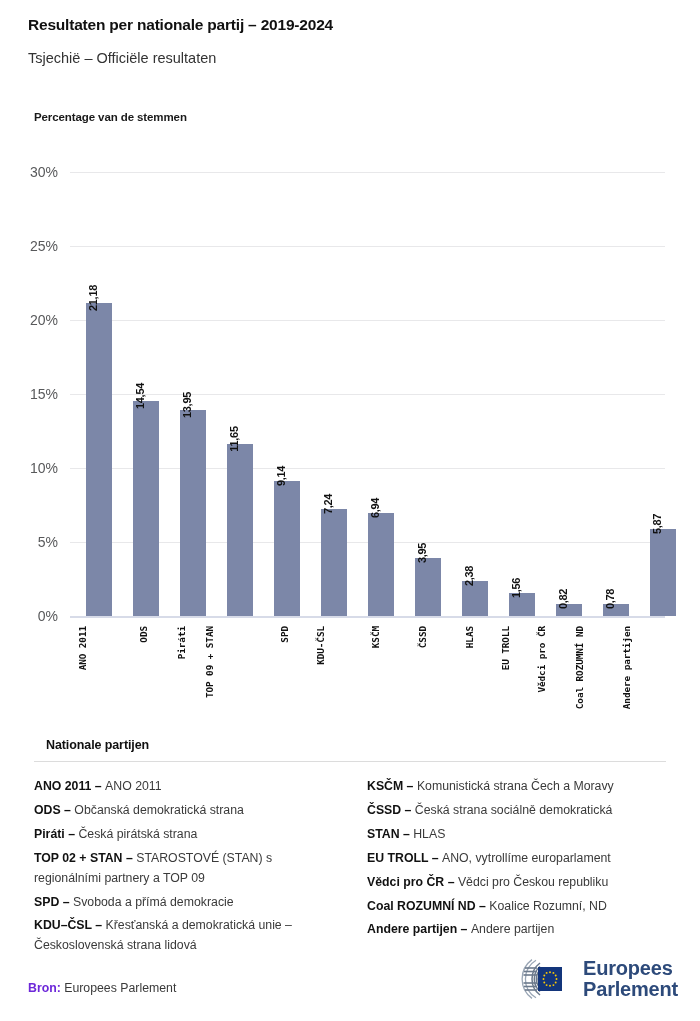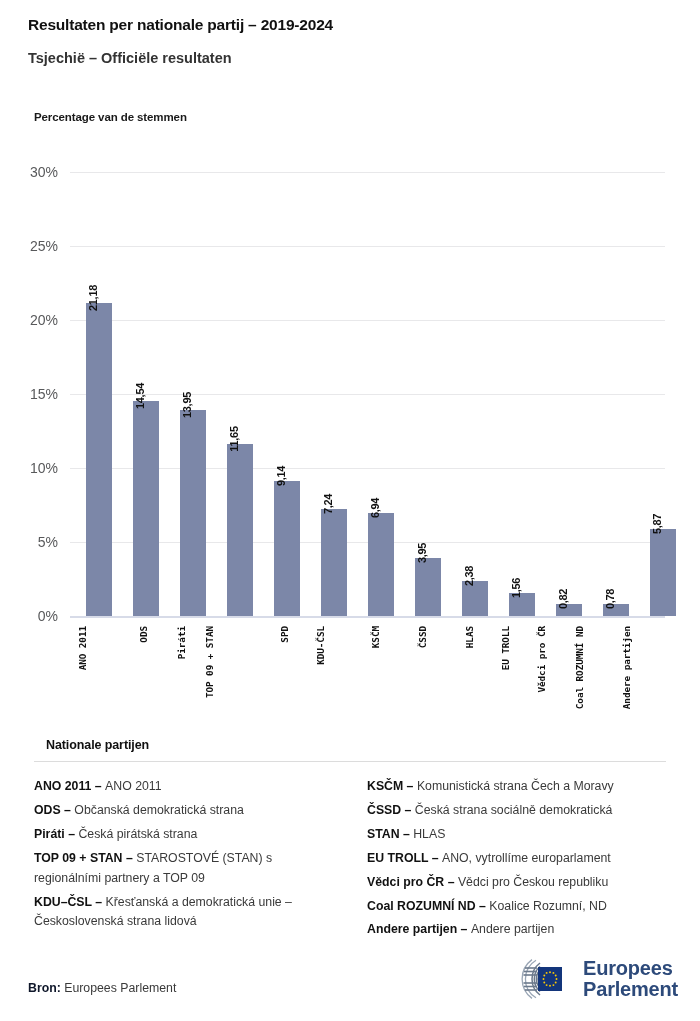--- a/index.html
+++ b/index.html
@@ -30,21 +30,21 @@
   .title {
     font-size: 15.5px;
     font-weight: bold;
     letter-spacing: -0.2px;
     color: #111111;
     margin: 0;
     line-height: 1.2;
   }
   .subtitle {
     font-size: 14.5px;
-    font-weight: bold;
+    font-weight: normal;
     color: #333333;
     margin: 15px 0 0 0;
     line-height: 1.2;
   }
   .axis-title {
     position: absolute;
     left: 34px;
     top: 103px;
     font-size: 11.5px;
     font-weight: bold;
@@ -183,21 +183,21 @@
     height: 52px;
   }
   .source {
     position: absolute;
     left: 0;
     bottom: 12px;
     font-size: 12.3px;
     color: #3a3a3a;
   }
   .source b {
-    color: #0f172a;
+    color: #6d28d9;
     font-weight: bold;
   }
   .ep-logo {
     position: absolute;
     right: 0;
     bottom: 6px;
     display: flex;
     align-items: center;
     gap: 9px;
   }
@@ -319,21 +319,22 @@
   </div>
 
   <div class="legend">
     <div class="legend-title">Nationale partijen</div>
     <div class="legend-rule"></div>
     <div class="legend-cols" id="legend-cols">
         <div class="legend-col">
           <div class="legend-item"><b>ANO 2011 – </b><span>ANO 2011</span></div>
           <div class="legend-item"><b>ODS – </b><span>Občanská demokratická strana</span></div>
           <div class="legend-item"><b>Piráti – </b><span>Česká pirátská strana</span></div>
-          <div class="legend-item"><b>TOP 09 + STAN – </b><span>STAROSTOVÉ (STAN) s regionálními partnery a TOP 09</span></div>
+          <div class="legend-item"><b>TOP 02 + STAN – </b><span>STAROSTOVÉ (STAN) s regionálními partnery a TOP 09</span></div>
+          <div class="legend-item"><b>SPD – </b><span>Svoboda a přímá demokracie</span></div>
           <div class="legend-item"><b>KDU–ČSL – </b><span>Křesťanská a demokratická unie – Československá strana lidová</span></div>
         </div>
         <div class="legend-col">
           <div class="legend-item"><b>KSČM – </b><span>Komunistická strana Čech a Moravy</span></div>
           <div class="legend-item"><b>ČSSD – </b><span>Česká strana sociálně demokratická</span></div>
           <div class="legend-item"><b>STAN – </b><span>HLAS</span></div>
           <div class="legend-item"><b>EU TROLL – </b><span>ANO, vytrollíme europarlament</span></div>
           <div class="legend-item"><b>Vědci pro ČR – </b><span>Vědci pro Českou republiku</span></div>
           <div class="legend-item"><b>Coal ROZUMNÍ ND – </b><span>Koalice Rozumní, ND</span></div>
           <div class="legend-item"><b>Andere partijen – </b><span>Andere partijen</span></div>

